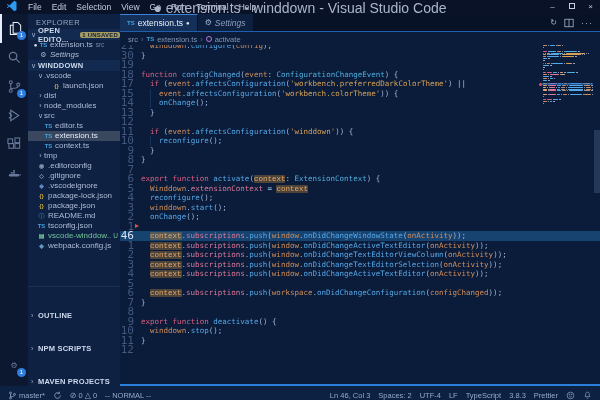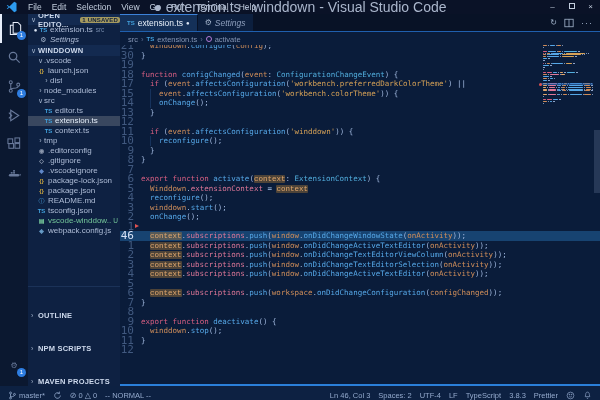--- a/index.html
+++ b/index.html
@@ -2,21 +2,21 @@
 <html><head>
 <meta charset="utf-8">
 <style>
   * { margin:0; padding:0; box-sizing:border-box; }
   html,body { width:600px; height:400px; overflow:hidden; background:#0a1c3a;
     font-family:"Liberation Sans", sans-serif; -webkit-font-smoothing:antialiased; }
   #app { position:relative; width:600px; height:400px; }
 
   
   .titlebar { position:absolute; left:0; top:0; width:600px; height:14px;
-    background:#0a1227; display:flex; align-items:center; color:#c3cede; font-size:8.5px; }
+    background:#0a1227; display:flex; color:#c3cede; font-size:8.5px; }
   .vscode-logo { width:14px; height:12px; margin:0 4px 0 5px; flex:none; }
   .menu-item { padding:0 5px; height:14px; line-height:14px; cursor:default; }
   .win-title { position:absolute; left:0; right:0; text-align:center; color:#aab6cc;
     font-size:14px; pointer-events:none; }
   .win-controls { margin-left:auto; display:flex; z-index:2; }
   .win-btn { width:19px; height:14px; text-align:center; line-height:13px; font-size:8px; color:#c3cede; }
   .win-btn.max span { display:inline-block; width:6px; height:6px; border:1px solid #c3cede; margin-top:3px; }
 
   
   .activitybar { position:absolute; left:0; top:14px; width:28px; height:372px;
@@ -183,20 +183,21 @@
         <path d="M13 9 C14.5 9 15 8 15 8 L14 11 Z"></path>
         </svg>
     </div>
     <div class="ab-item ab-gear">
       <span class="glyph">⚙</span>
       <span class="ab-badge">1</span>
     </div>
   </div>
 
   <div class="sidebar">
+    <div class="s-head">EXPLORER</div>
     <div class="sec-head">
       <span class="chev">∨</span>
       <span>OPEN EDITO...</span>
       <span class="badge-unsaved">1 UNSAVED</span>
     </div>
     <div id="open-editors">
         <div class="row" style="padding-left: 4px;">
           <span class="dot">●</span>
           <span class="fi fi-ts">TS</span>
           <span class="lbl">extension.ts</span>
@@ -210,25 +211,25 @@
       </div>
     <div class="sec-head">
       <span class="chev">∨</span>
       <span>WINDDOWN</span>
     </div>
     <div id="file-tree">
         <div class="row" style="padding-left: 9px;">
           <span class="chev">∨</span>
           <span class="lbl">.vscode</span>
         </div>
-        <div class="row" style="padding-left: 9px;">
+        <div class="row" style="padding-left: 24px;">
           <span class="fi fi-json">{}</span>
           <span class="lbl">launch.json</span>
         </div>
-        <div class="row" style="padding-left: 15px;">
+        <div class="row" style="padding-left: 9px;">
           <span class="chev">›</span>
           <span class="lbl">dist</span>
         </div>
         <div class="row" style="padding-left: 9px;">
           <span class="chev">›</span>
           <span class="lbl">node_modules</span>
         </div>
         <div class="row" style="padding-left: 9px;">
           <span class="chev">∨</span>
           <span class="lbl">src</span>

